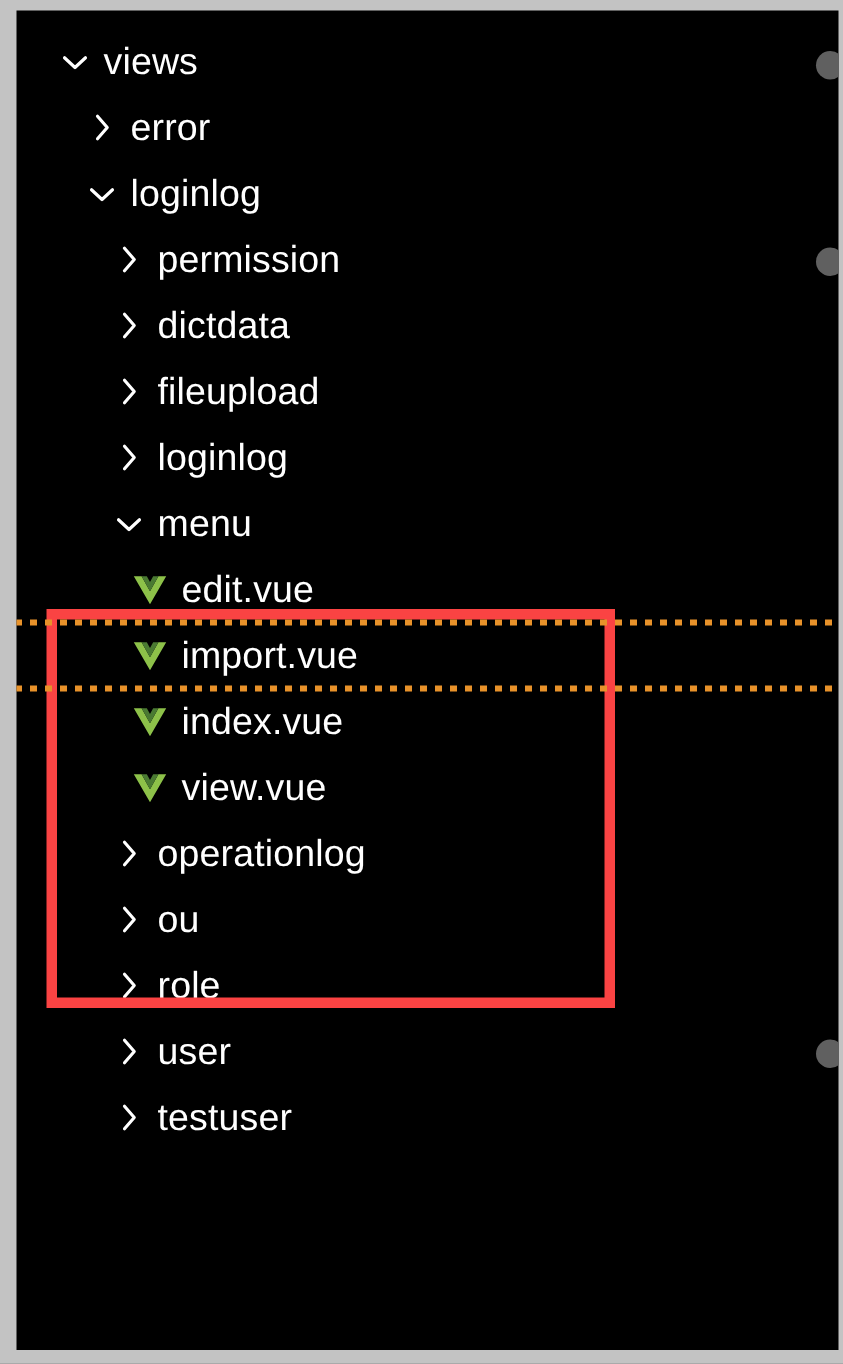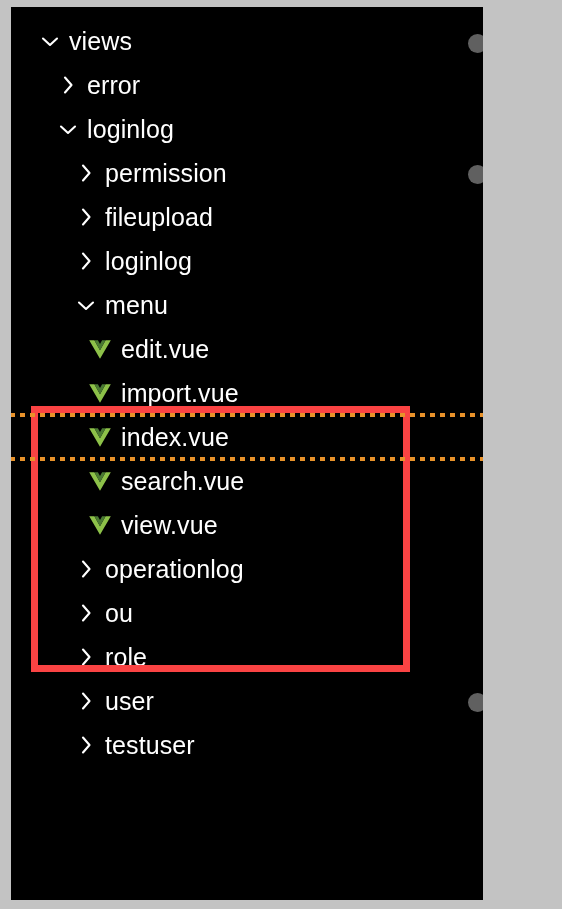--- a/index.html
+++ b/index.html
@@ -21,21 +21,21 @@
     height: 909px;
     background: #c3c3c3;
     box-sizing: border-box;
   }
 
   
   #explorer {
     position: absolute;
     left: 11px;
     top: 7px;
-    width: 472px;
+    width: 548px;
     height: 893px;
     background: #000000;
     overflow: hidden;
   }
 
   .tree {
     position: relative;
     width: 100%;
     padding-top: 12px;
     box-sizing: border-box;
@@ -174,20 +174,29 @@
           </span>
           <span class="label">permission</span>
         </div>
         <div class="row d2">
           <span class="indent"></span>
           <span class="twisty">
             <svg viewBox="0 0 26 26" xmlns="http://www.w3.org/2000/svg">
               <path d="M10 5.5 L16.5 13 L10 20.5" fill="none" stroke="#ffffff" stroke-width="2.1" stroke-linecap="round" stroke-linejoin="round"></path>
             </svg>
           </span>
+          <span class="label">dictdata</span>
+        </div>
+        <div class="row d2">
+          <span class="indent"></span>
+          <span class="twisty">
+            <svg viewBox="0 0 26 26" xmlns="http://www.w3.org/2000/svg">
+              <path d="M10 5.5 L16.5 13 L10 20.5" fill="none" stroke="#ffffff" stroke-width="2.1" stroke-linecap="round" stroke-linejoin="round"></path>
+            </svg>
+          </span>
           <span class="label">fileupload</span>
         </div>
         <div class="row d2">
           <span class="indent"></span>
           <span class="twisty">
             <svg viewBox="0 0 26 26" xmlns="http://www.w3.org/2000/svg">
               <path d="M10 5.5 L16.5 13 L10 20.5" fill="none" stroke="#ffffff" stroke-width="2.1" stroke-linecap="round" stroke-linejoin="round"></path>
             </svg>
           </span>
           <span class="label">loginlog</span>
@@ -223,30 +232,20 @@
         </div>
         <div class="row d3">
           <span class="indent"></span>
           <span class="fileicon">
             <svg viewBox="0 0 26 26" xmlns="http://www.w3.org/2000/svg">
               <path d="M2.2 4.2 H7.4 L13 14.2 L18.6 4.2 H23.8 L13 22.8 Z" fill="#8dc149"></path>
               <path d="M7.4 4.2 H10.9 L13 8.0 L15.1 4.2 H18.6 L13 14.2 Z" fill="#4a7a32"></path>
             </svg>
           </span>
           <span class="label">index.vue</span>
-        </div>
-        <div class="row d3">
-          <span class="indent"></span>
-          <span class="fileicon">
-            <svg viewBox="0 0 26 26" xmlns="http://www.w3.org/2000/svg">
-              <path d="M2.2 4.2 H7.4 L13 14.2 L18.6 4.2 H23.8 L13 22.8 Z" fill="#8dc149"></path>
-              <path d="M7.4 4.2 H10.9 L13 8.0 L15.1 4.2 H18.6 L13 14.2 Z" fill="#4a7a32"></path>
-            </svg>
-          </span>
-          <span class="label">search.vue</span>
         </div>
         <div class="row d3">
           <span class="indent"></span>
           <span class="fileicon">
             <svg viewBox="0 0 26 26" xmlns="http://www.w3.org/2000/svg">
               <path d="M2.2 4.2 H7.4 L13 14.2 L18.6 4.2 H23.8 L13 22.8 Z" fill="#8dc149"></path>
               <path d="M7.4 4.2 H10.9 L13 8.0 L15.1 4.2 H18.6 L13 14.2 Z" fill="#4a7a32"></path>
             </svg>
           </span>
           <span class="label">view.vue</span>

